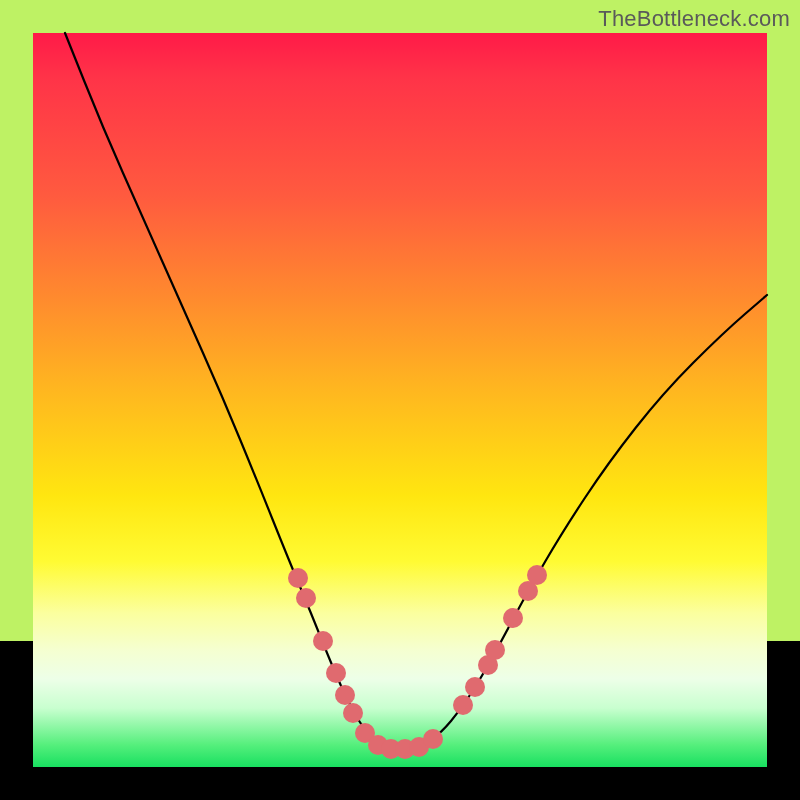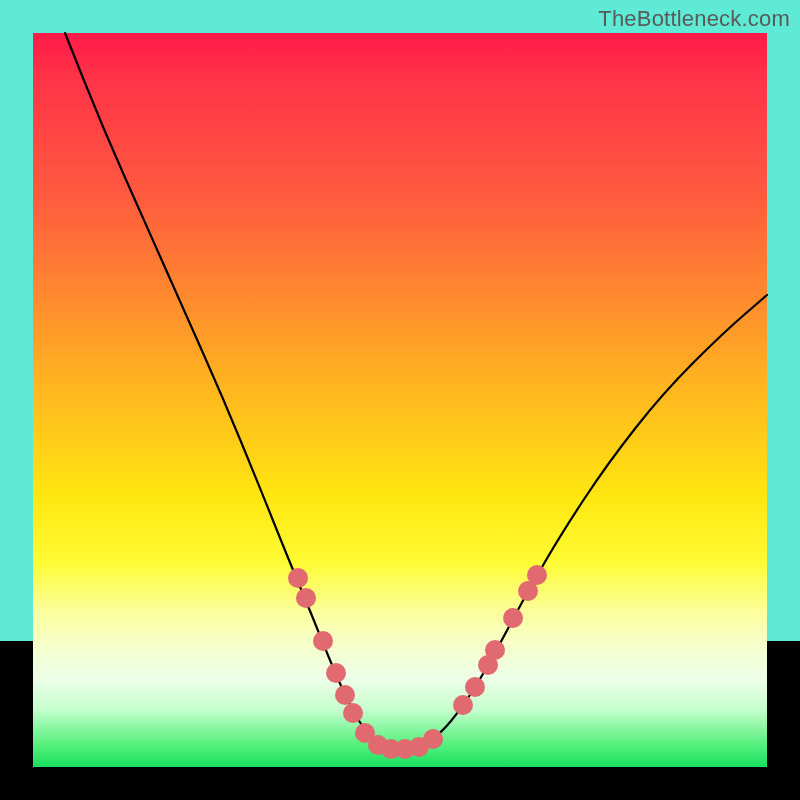--- a/index.html
+++ b/index.html
@@ -10,21 +10,21 @@
     overflow: hidden;
     background: #000;
     font-family: Arial, Helvetica, sans-serif;
   }
   .frame {
     position: absolute;
     left: 0;
     top: 0;
     width: 800px;
     height: 641px;
-    background: #5eead4;
+    background: #bef264;
   }
   .plot-area {
     position: absolute;
     left: 33px;
     top: 33px;
     width: 734px;
     height: 734px;
     
     background: linear-gradient(
       to bottom,

